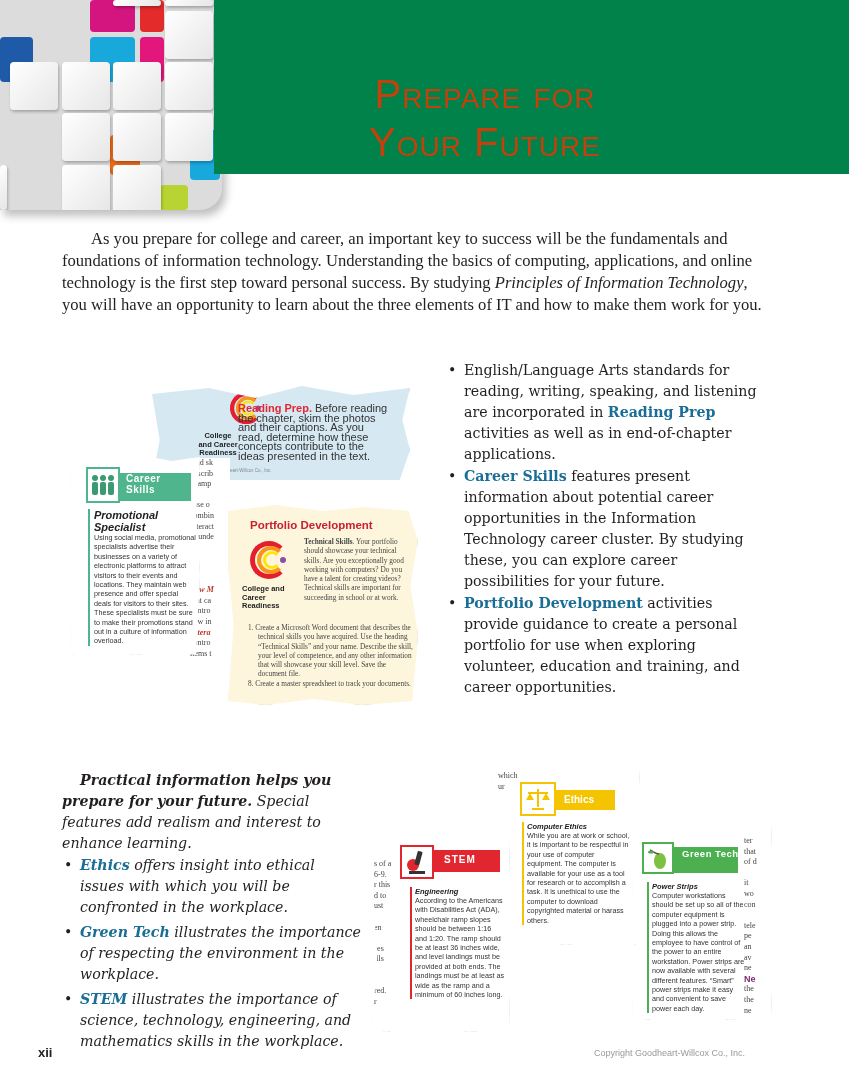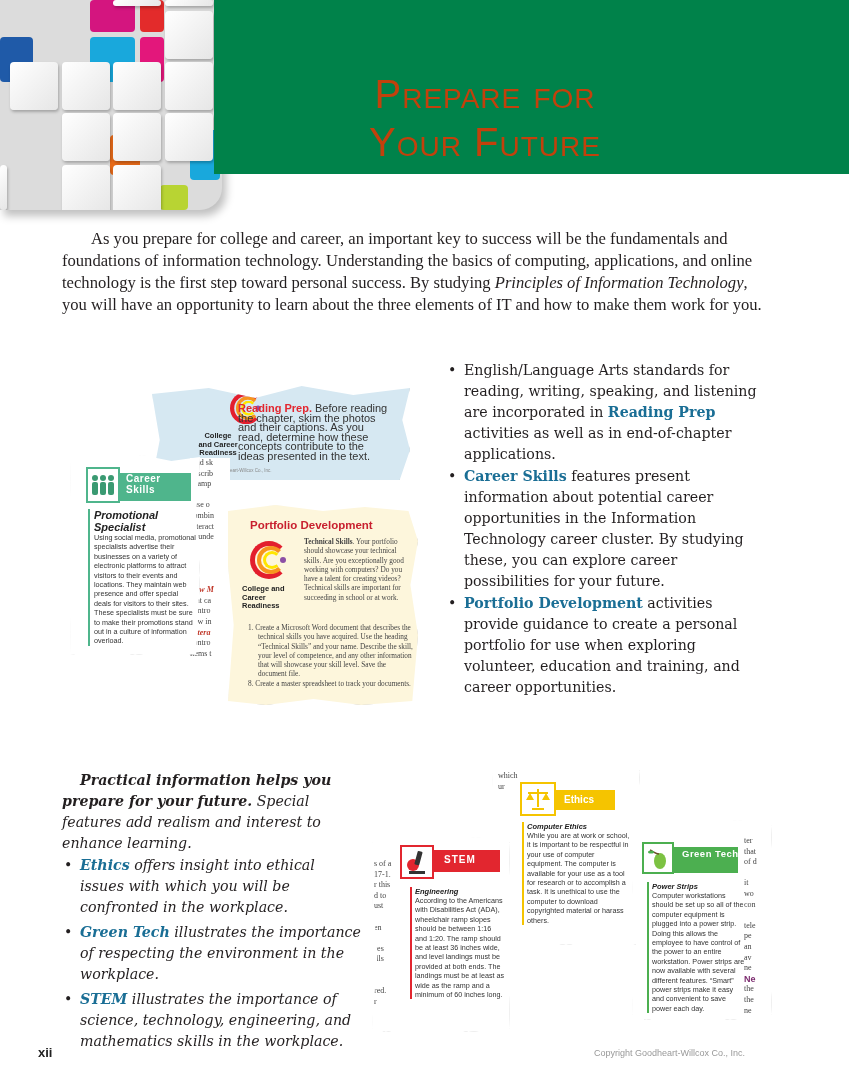--- a/index.html
+++ b/index.html
@@ -233,21 +233,21 @@
   <div class="eth-title">Ethics</div>
   <div class="eth-body">
     <div class="hd">Computer Ethics</div>
     <div class="small">While you are at work or school, it is important to be respectful in your use of computer equipment. The computer is available for your use as a tool for research or to accomplish a task. It is unethical to use the computer to download copyrighted material or harass others.</div>
   </div>
 </div>
 
 <div class="card stem-card">
   <div class="stem-frag serif-frag" id="stemfrag">
       <div>s of a</div>
-      <div>17-1.</div>
+      <div>6-9.</div>
       <div>r this</div>
       <div>d to</div>
       <div>ust</div>
       <div>&nbsp;</div>
       <div>en</div>
       <div>&nbsp;</div>
       <div>ses</div>
       <div>ills</div>
       <div>&nbsp;</div>
       <div>&nbsp;</div>

